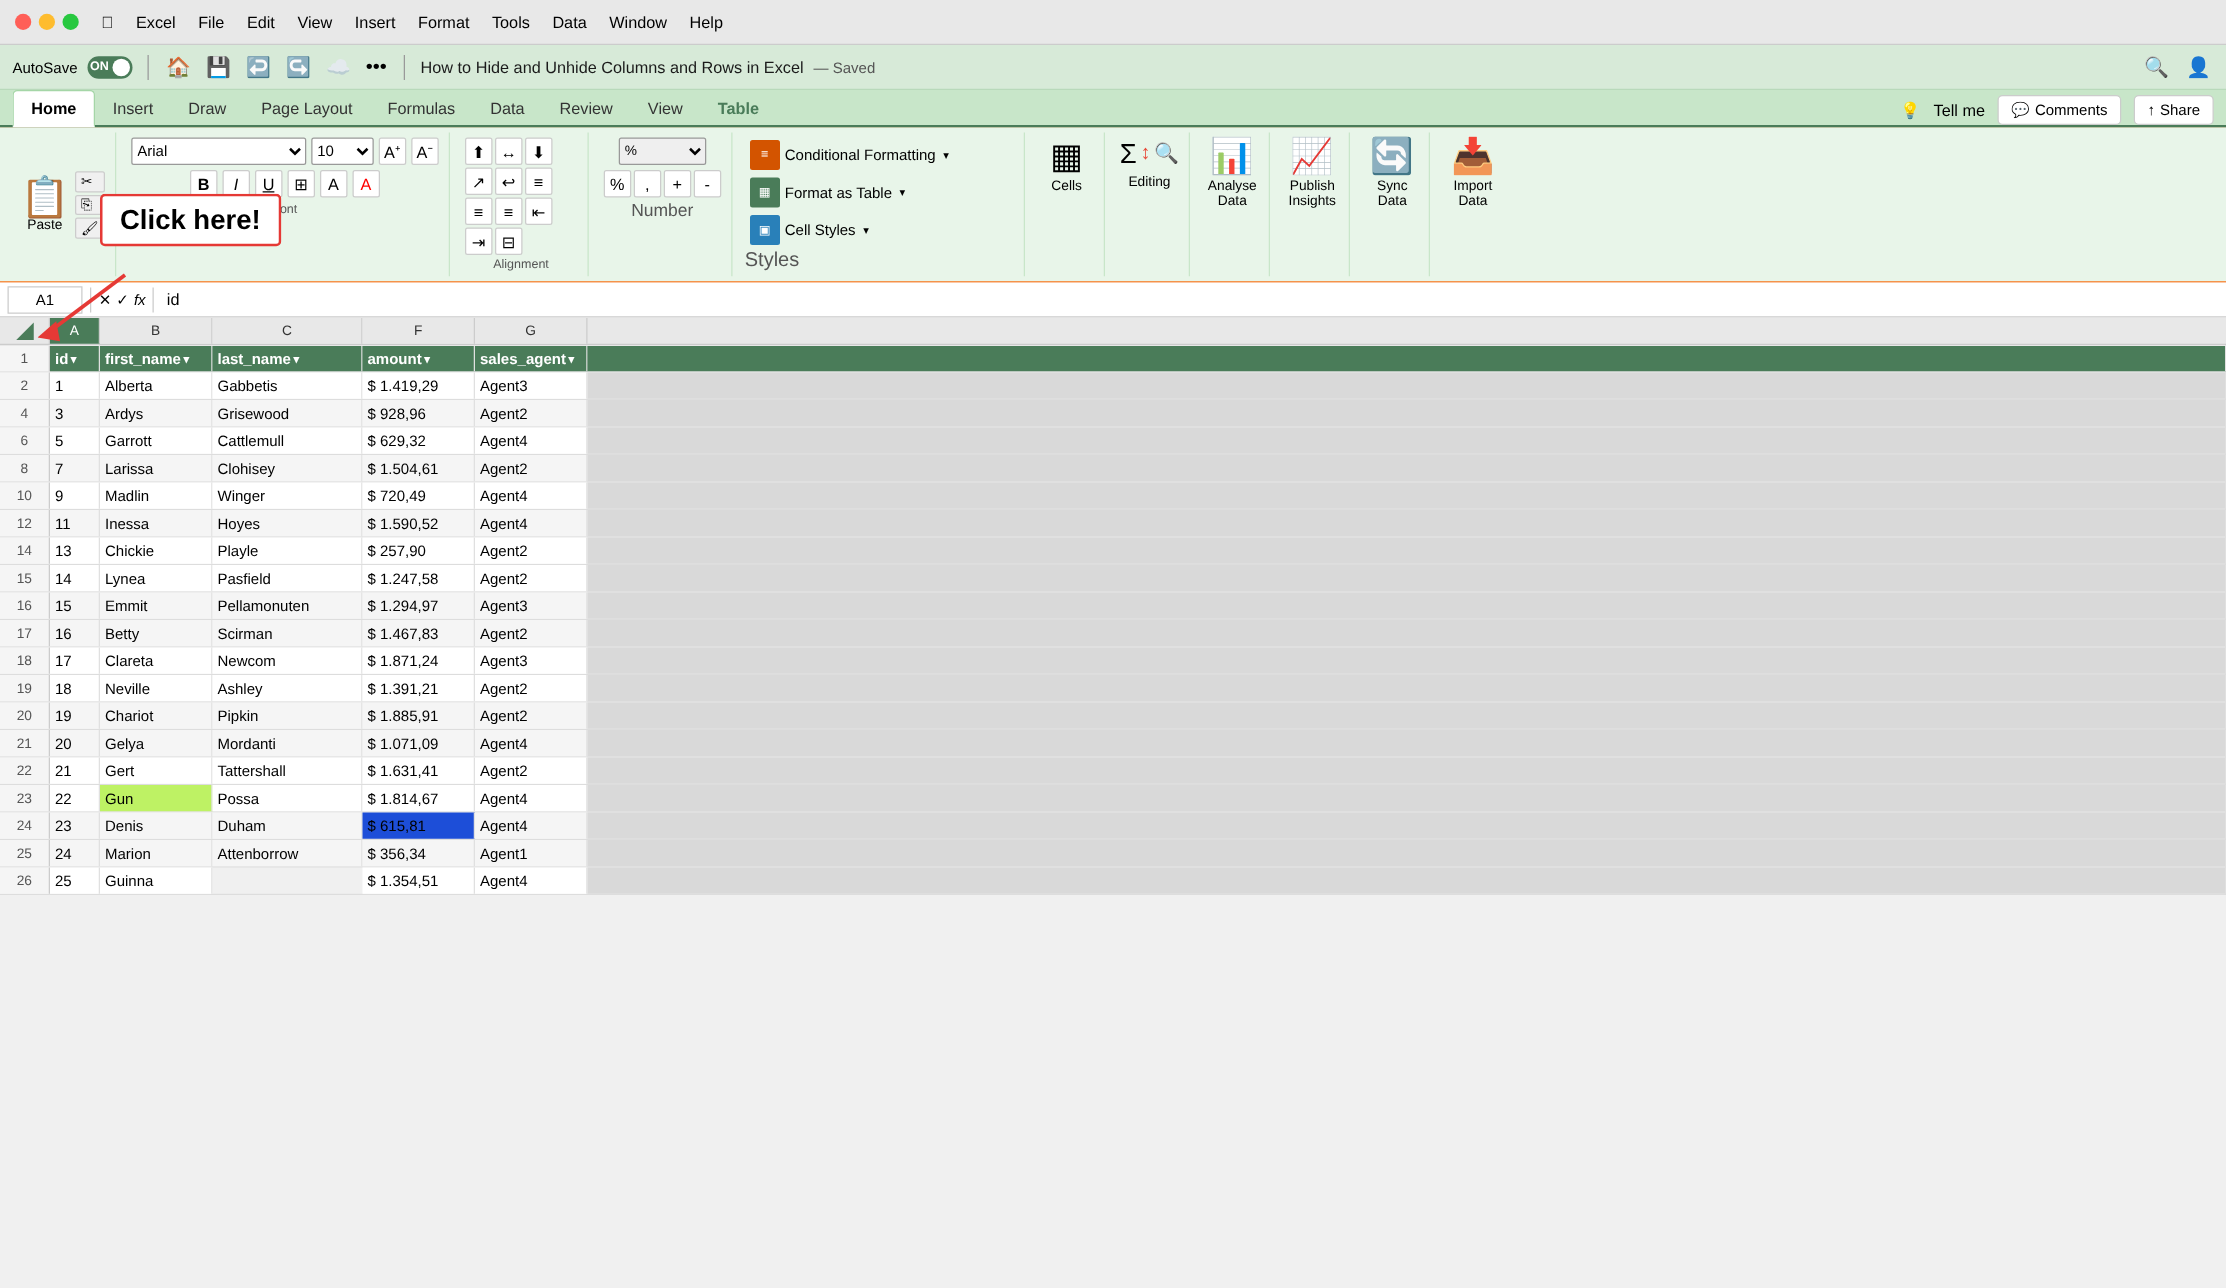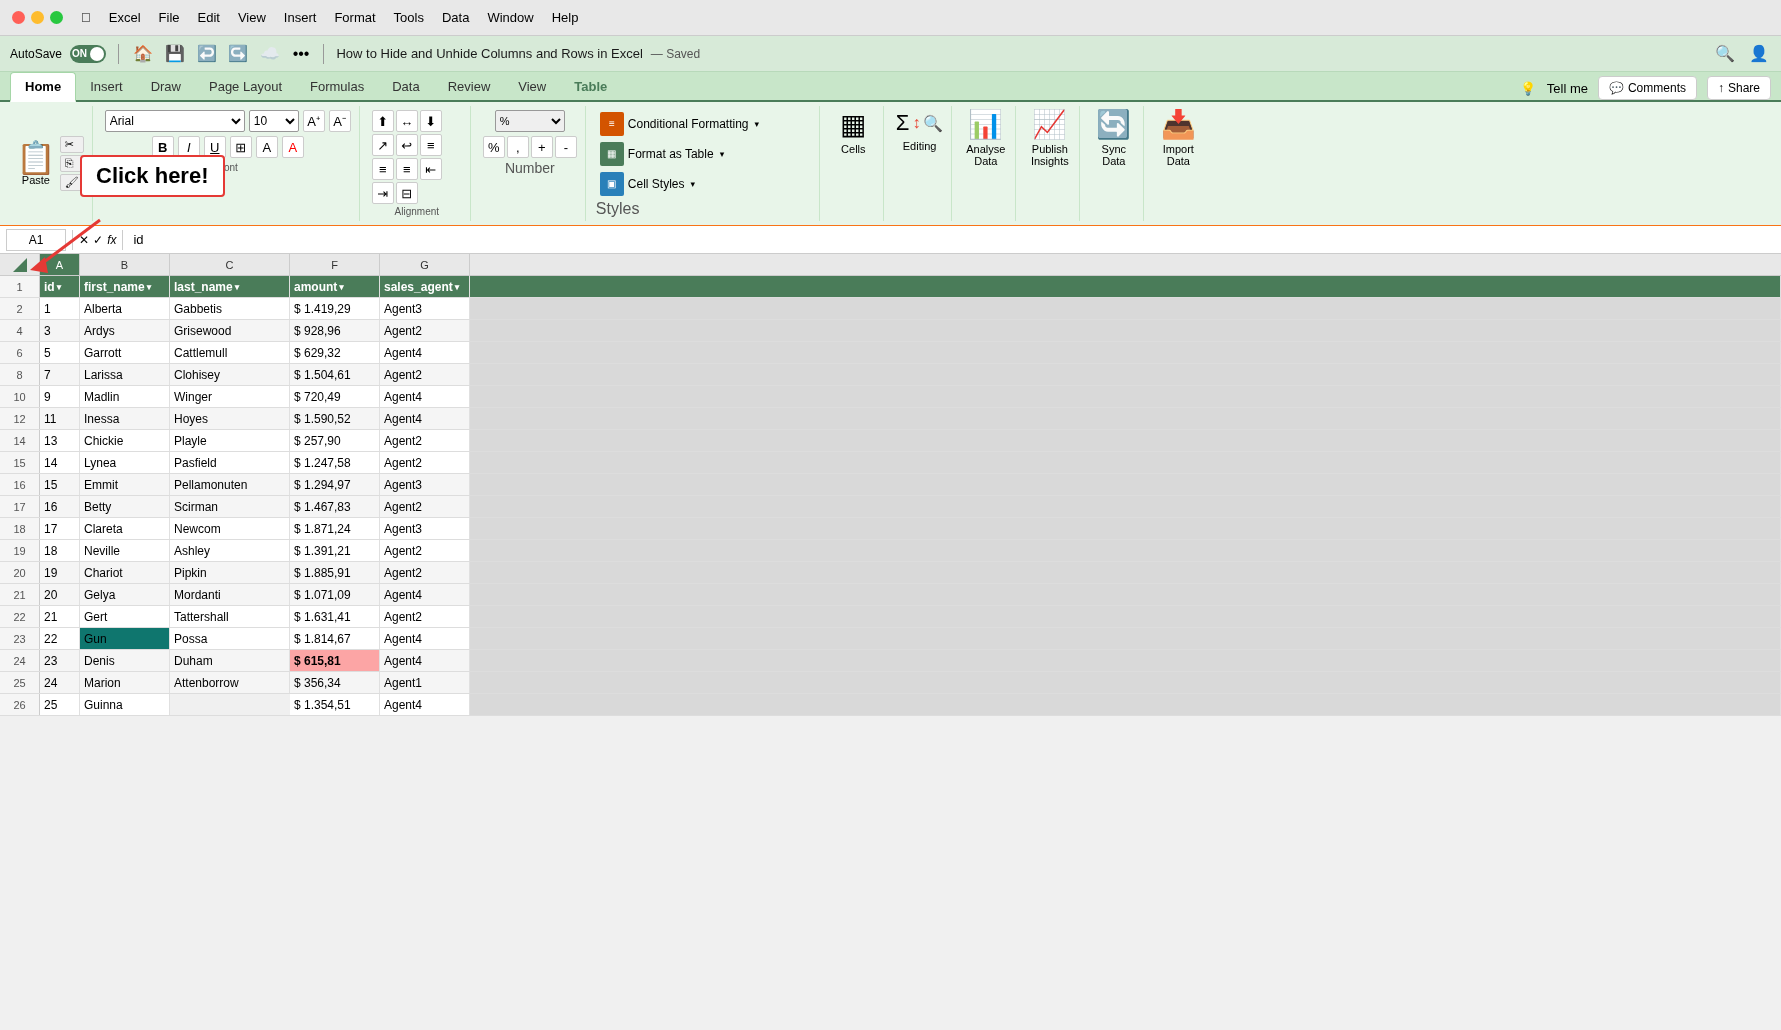--- a/index.html
+++ b/index.html
@@ -725,32 +725,32 @@
     <div class="cell" style="width:40px;min-width:40px;background:white;">21</div>
     <div class="cell" style="width:90px;min-width:90px;background:white;">Gert</div>
     <div class="cell" style="width:120px;min-width:120px;background:white;">Tattershall</div>
     <div class="cell" style="width:90px;min-width:90px;background:white;">$ 1.631,41</div>
     <div class="cell" style="width:90px;min-width:90px;background:white;">Agent2</div>
     <div class="cell empty" style="flex:1;"></div>
   </div>
         <div class="grid-row">
     <div class="row-num">23</div>
     <div class="cell" style="width:40px;min-width:40px;background:white;">22</div>
-    <div class="cell" style="width:90px;min-width:90px;background:#0f766e;">Gun</div>
+    <div class="cell" style="width:90px;min-width:90px;background:#bef264;">Gun</div>
     <div class="cell" style="width:120px;min-width:120px;background:white;">Possa</div>
     <div class="cell" style="width:90px;min-width:90px;background:white;">$ 1.814,67</div>
     <div class="cell" style="width:90px;min-width:90px;background:white;">Agent4</div>
     <div class="cell empty" style="flex:1;"></div>
   </div>
         <div class="grid-row">
     <div class="row-num">24</div>
     <div class="cell" style="width:40px;min-width:40px;background:#f5f5f5;">23</div>
     <div class="cell" style="width:90px;min-width:90px;background:#f5f5f5;">Denis</div>
     <div class="cell" style="width:120px;min-width:120px;background:#f5f5f5;">Duham</div>
-    <div class="cell" style="width:90px;min-width:90px;background:#fca5a5;font-weight:bold;">$ 615,81</div>
+    <div class="cell" style="width:90px;min-width:90px;background:#1d4ed8;">$ 615,81</div>
     <div class="cell" style="width:90px;min-width:90px;background:#f5f5f5;">Agent4</div>
     <div class="cell empty" style="flex:1;"></div>
   </div>
         <div class="grid-row">
     <div class="row-num">25</div>
     <div class="cell" style="width:40px;min-width:40px;background:#f5f5f5;">24</div>
     <div class="cell" style="width:90px;min-width:90px;background:#f5f5f5;">Marion</div>
     <div class="cell" style="width:120px;min-width:120px;background:#f5f5f5;">Attenborrow</div>
     <div class="cell" style="width:90px;min-width:90px;background:#f5f5f5;">$ 356,34</div>
     <div class="cell" style="width:90px;min-width:90px;background:#f5f5f5;">Agent1</div>

